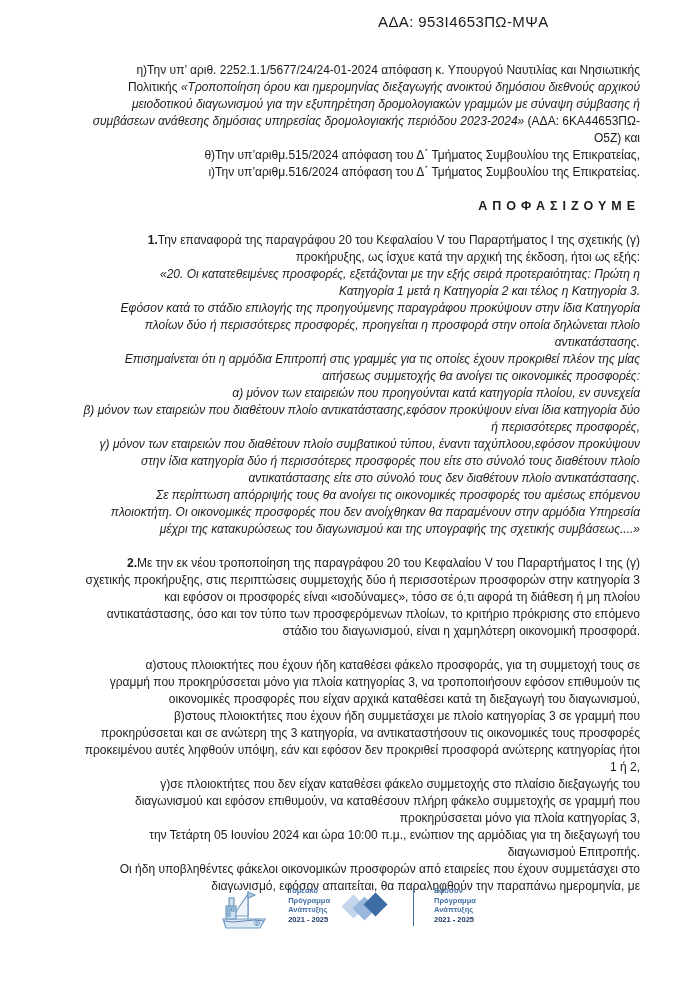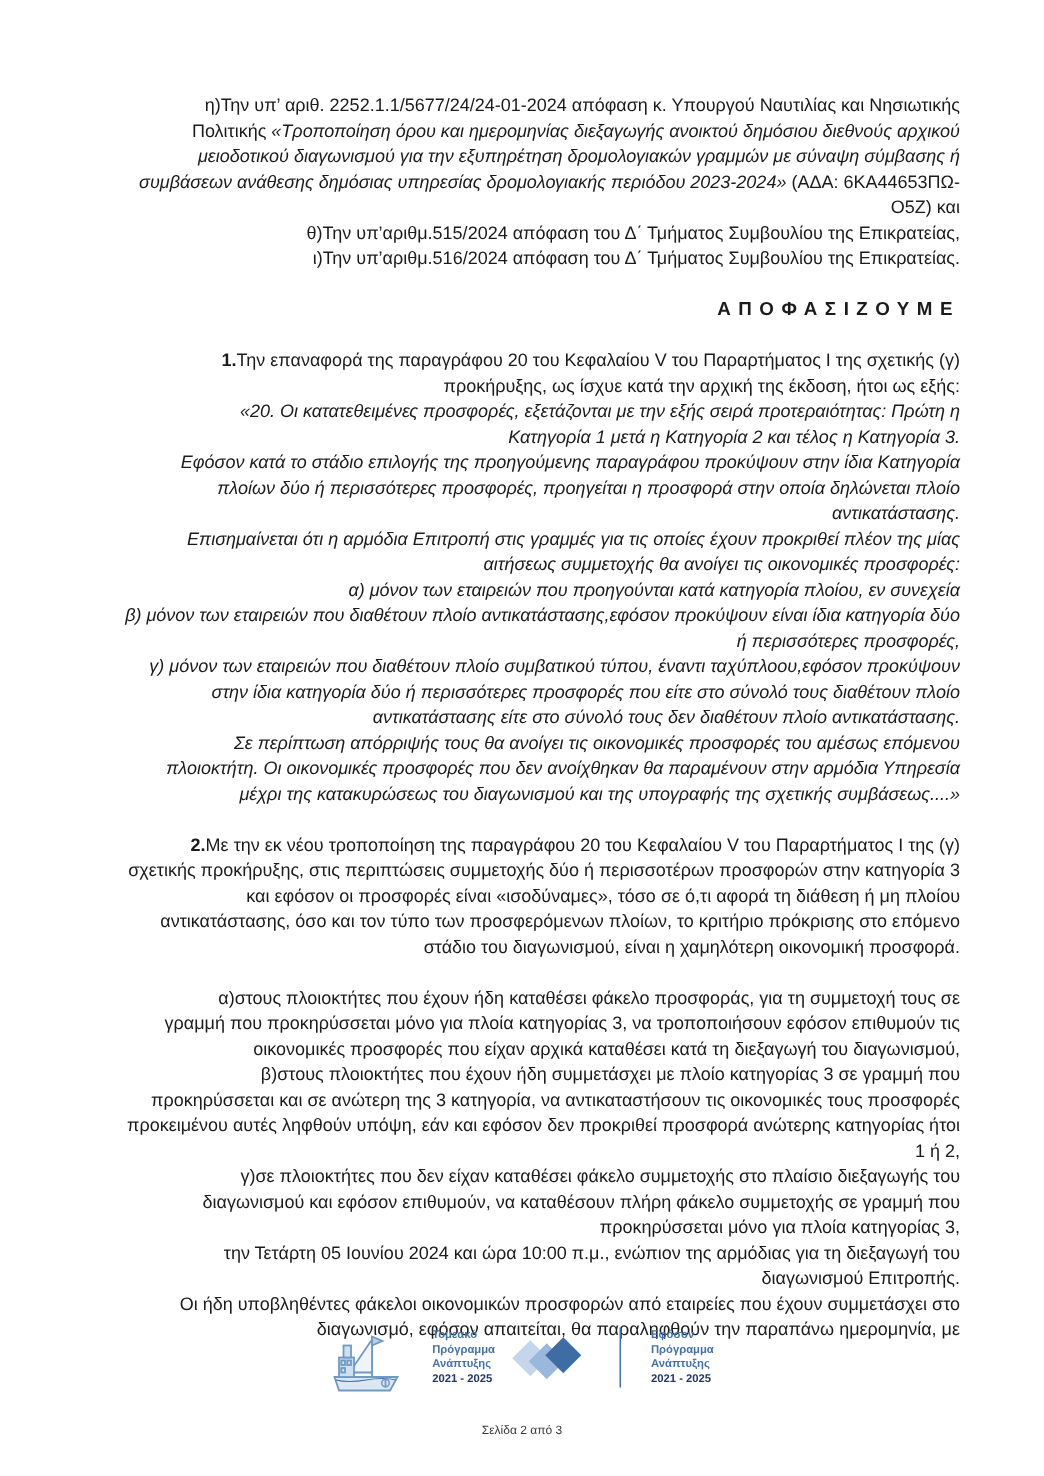--- a/index.html
+++ b/index.html
@@ -44,20 +44,21 @@
   .page-number {
     position:absolute; bottom:26px; left:0; width:100%;
     text-align:center; font-size:8px; color:#3a3a3a;
   }
 </style>
 </head>
 <body>
 
 <div class="page">
 
+  <div class="ada-header">ΑΔΑ: 953Ι4653ΠΩ-ΜΨΑ</div>
 
   <div class="content">
 
     <p class="indent"><span>η)Την υπ’ αριθ. 2252.1.1/5677/24/24-01-2024 απόφαση κ. Υπουργού Ναυτιλίας και Νησιωτικής Πολιτικής </span><em class="italic">«Τροποποίηση όρου και ημερομηνίας διεξαγωγής ανοικτού δημόσιου διεθνούς αρχικού μειοδοτικού διαγωνισμού για την εξυπηρέτηση δρομολογιακών γραμμών με σύναψη σύμβασης ή συμβάσεων ανάθεσης δημόσιας υπηρεσίας δρομολογιακής περιόδου 2023-2024»</em><span> (ΑΔΑ: 6ΚΑ44653ΠΩ-Ο5Ζ) και</span></p>
 
     <p class="indent">θ)Την υπ’αριθμ.515/2024 απόφαση του Δ΄ Τμήματος Συμβουλίου της Επικρατείας,</p>
     <p class="indent">ι)Την υπ’αριθμ.516/2024 απόφαση του Δ΄ Τμήματος Συμβουλίου της Επικρατείας.</p>
 
     <p class="decision-heading">ΑΠΟΦΑΣΙΖΟΥΜΕ</p>
 
@@ -129,15 +130,14 @@
       <div class="logo-text">
         <div>Εφόσον</div>
         <div>Πρόγραμμα</div>
         <div>Ανάπτυξης</div>
         <div class="years">2021 - 2025</div>
       </div>
     </div>
 
   </div>
 
-  <div class="page-number">Σελίδα 2 από 3</div>
 
 </div>
 
 </body></html>

